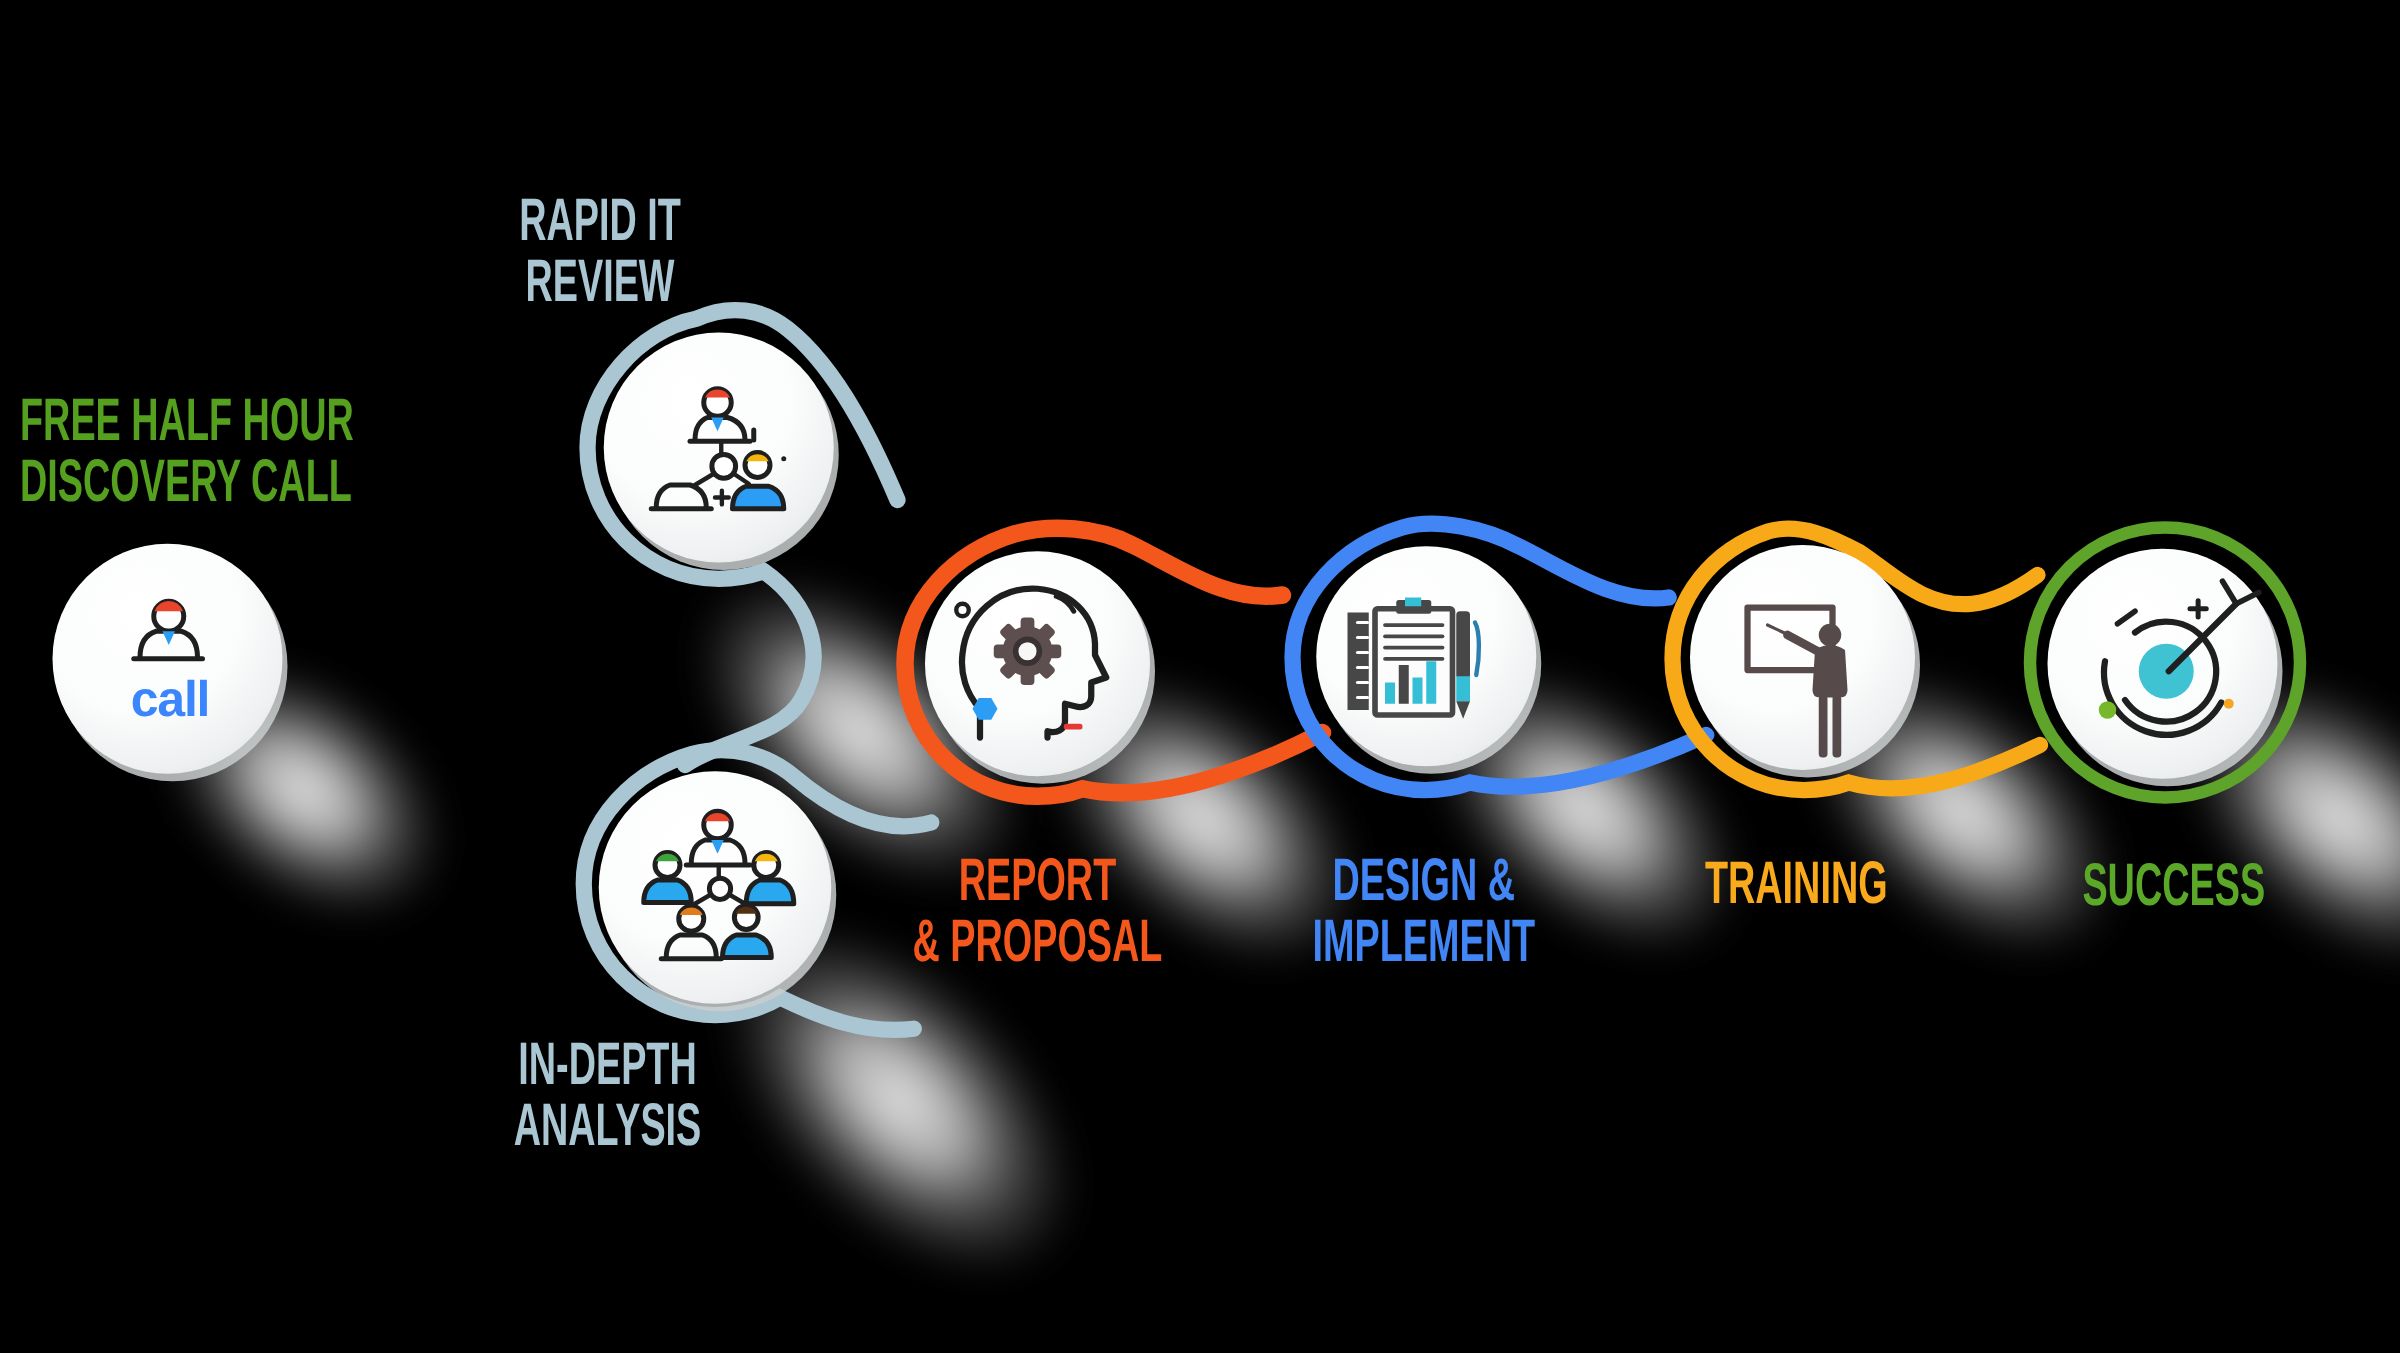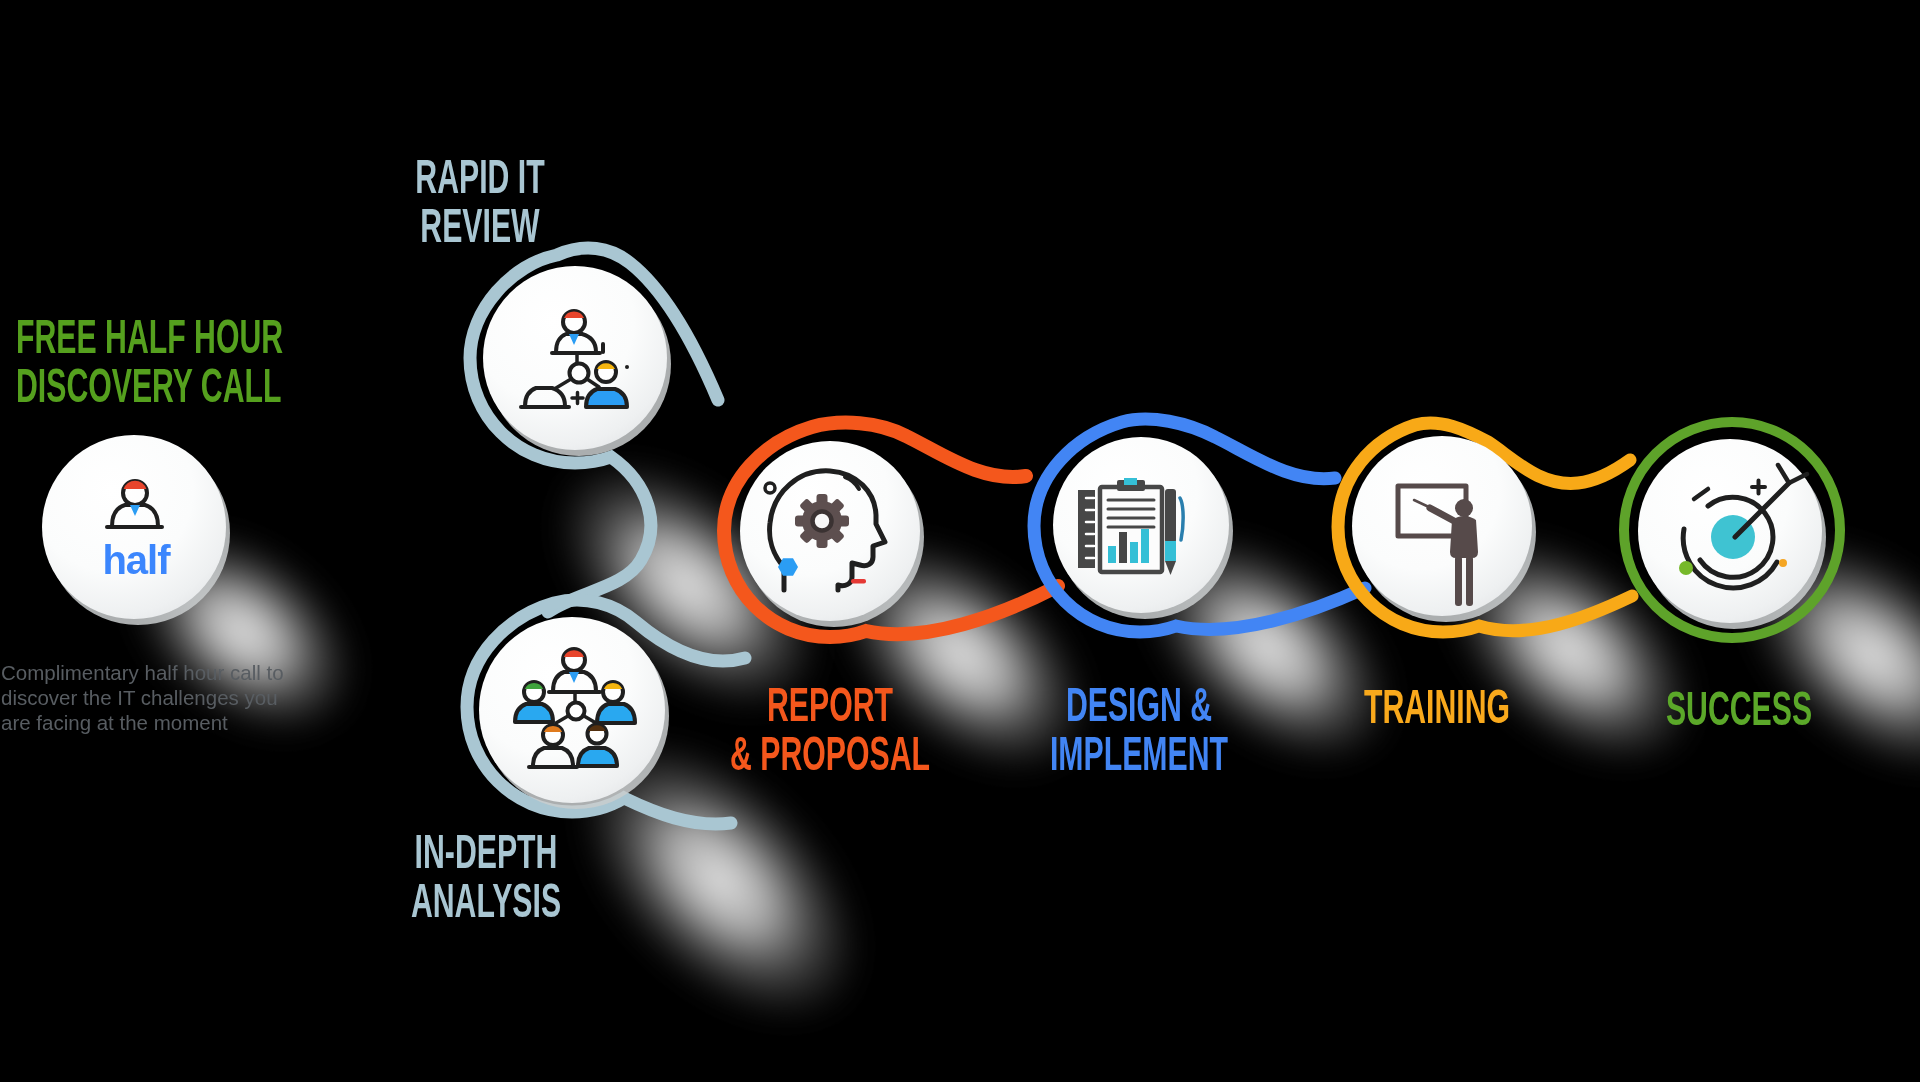--- a/index.html
+++ b/index.html
@@ -226,27 +226,22 @@
         <circle cx="1783" cy="563" r="4" fill="#f5a623"></circle>
       </g>
     </g>
   </svg>
 
   <div class="hdr left" style="left: 16px; top: 312px; color: rgb(85, 160, 30);">
     <div>FREE HALF HOUR</div>
     <div>DISCOVERY CALL</div>
   </div>
 
-  <div class="brand" style="left: 136px; top: 538px; color: rgb(59, 134, 253);">half</div>
-
-  <div class="desc" style="left: 1px; top: 660px; color: rgb(88, 93, 98);">
-    <div>Complimentary half hour call to</div>
-    <div>discover the IT challenges you</div>
-    <div>are facing at the moment</div>
-  </div>
+  <div class="brand" style="left: 136px; top: 538px; color: rgb(59, 134, 253);">call</div>
+
 
   <div class="hdr" style="left: 230px; top: 152px; color: rgb(169, 198, 210);">
     <div>RAPID IT</div>
     <div>REVIEW</div>
   </div>
 
   <div class="hdr" style="left: 236px; top: 827px; color: rgb(169, 198, 210);">
     <div>IN-DEPTH</div>
     <div>ANALYSIS</div>
   </div>

